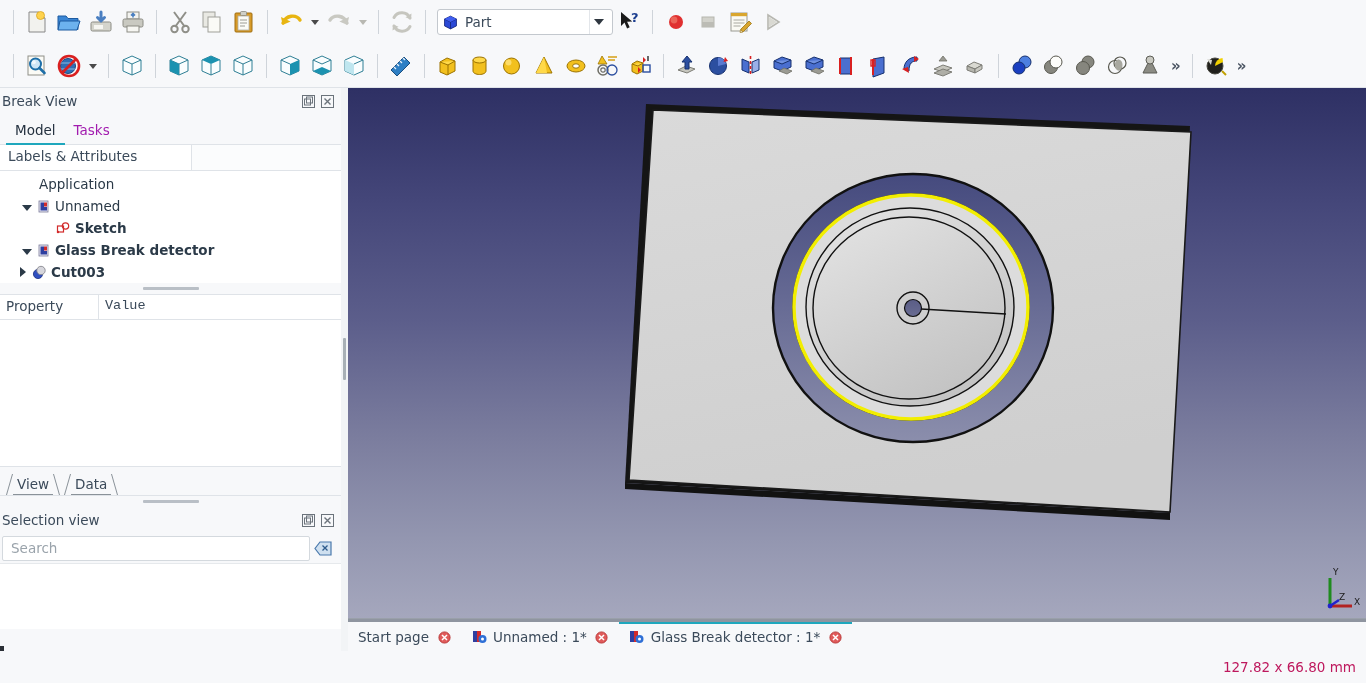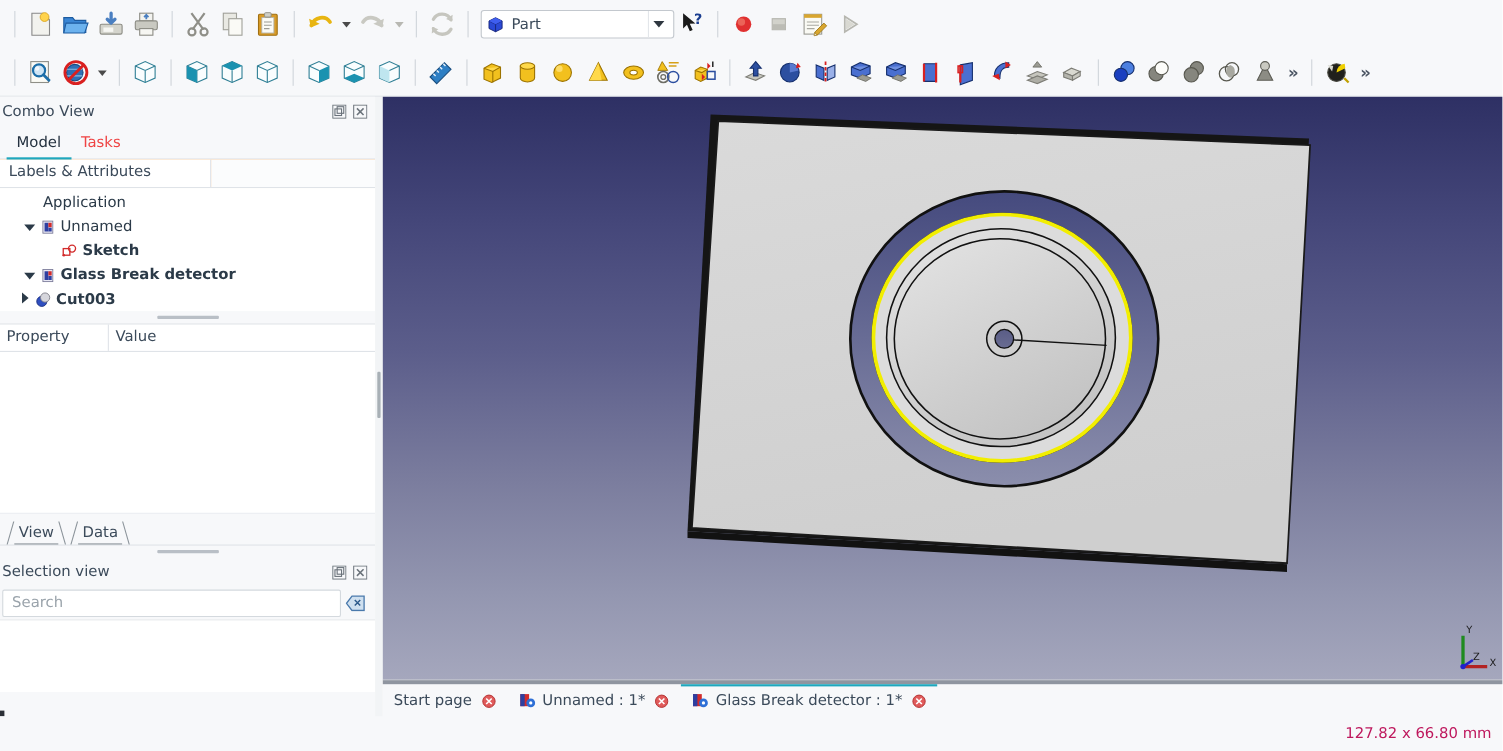--- a/index.html
+++ b/index.html
@@ -34,21 +34,21 @@
                     border-top:6px solid #2f3740;}
 
   
   .dock{position:absolute;left:0;top:88px;width:341px;height:595px;background:#f7f8fa;box-sizing:border-box;}
   .panelhdr{height:26px;display:flex;align-items:center;padding:0 6px 0 2px;background:#f7f8fa;}
   .panelhdr .ttl{flex:1;font-size:13.5px;color:#3b4a5a;}
   .hdricon{width:15px;height:15px;margin-left:4px;display:flex;align-items:center;justify-content:center;}
   .hdricon svg{display:block;}
 
   .tabsrow{height:30px;display:flex;align-items:flex-end;padding-left:6px;border-bottom:1px solid #dfe3e8;background:#f7f8fa;}
-  .vtab{padding:2px 9px 6px 9px;font-size:13.5px;color:#ef4444;position:relative;}
+  .vtab{padding:2px 9px 6px 9px;font-size:13.5px;color:#a21caf;position:relative;}
   .vtab.active{color:#24313f;}
   .vtab.active:after{content:"";position:absolute;left:0;right:0;bottom:-1px;height:2px;background:#1fa7bd;}
 
   .colhdr{height:25px;display:flex;border-bottom:1px solid #dfe3e8;background:#fdba74;}
   .colhdr .c1{width:192px;padding:3px 0 0 8px;font-size:13.5px;border-right:1px solid #dfe3e8;
               background:#ffffff;box-sizing:border-box;}
   .colhdr .c2{flex:1;background:#fbfcfd;}
 
   .tree{background:#ffffff;height:auto;padding-top:2px;}
   .trow{height:22px;display:flex;align-items:center;font-size:13.5px;white-space:nowrap;}
@@ -59,21 +59,21 @@
   .ticon{width:18px;height:16px;display:flex;align-items:center;justify-content:center;flex:none;margin-right:3px;}
   .tlabel{color:#2b3a48;}
   .tlabel.bold{font-weight:bold;}
 
   .splitgrip{height:11px;background:#f7f8fa;display:flex;align-items:center;justify-content:center;}
   .splitgrip i{display:block;width:56px;height:3px;background:#b9bfc6;border-radius:1px;}
 
   .proptbl{background:#ffffff;border:1px solid #dfe3e8;border-right:none;border-left:none;}
   .prophdr{height:24px;display:flex;border-bottom:1px solid #dfe3e8;}
   .prophdr .p1{width:99px;padding:3px 0 0 6px;font-size:13.5px;border-right:1px solid #dfe3e8;box-sizing:border-box;}
-  .prophdr .p2{flex:1;padding:3px 0 0 6px;font-size:13.5px;}
+  .prophdr .p2{flex:1;padding:3px 0 0 6px;font-size:13.5px;font-family:Liberation Mono, monospace;}
   .propbody{height:146px;background:#ffffff;}
 
   .vdtabs{height:28px;background:#f7f8fa;display:flex;align-items:flex-end;padding-left:4px;
           border-bottom:1px solid #dfe3e8;position:relative;}
   .vdtab{position:relative;height:22px;padding:0 13px;font-size:13.5px;color:#3b4a5a;
          display:flex;align-items:center;}
   .vdtab:before,.vdtab:after{content:"";position:absolute;top:1px;width:1px;height:21px;background:#8a9299;}
   .vdtab:before{left:5px;transform:skewX(-16deg);}
   .vdtab:after{right:5px;transform:skewX(16deg);}
   .vdtab .ul{position:absolute;left:9px;right:9px;bottom:0;height:1px;background:#8a9299;}
@@ -556,21 +556,21 @@
         </svg>
       </div>
 
       <div class="chev">»</div>
     </div>
   </div>
 
   <div class="dock">
 
     <div class="panelhdr">
-      <div class="ttl">Combo View</div>
+      <div class="ttl">Break View</div>
       <div class="hdricon">
         <svg width="13" height="13" viewBox="0 0 13 13">
           <rect x="0.5" y="0.5" width="12" height="12" fill="none" stroke="#6b737b"></rect>
           <rect x="2.5" y="4" width="6" height="6" fill="none" stroke="#6b737b"></rect>
           <rect x="4.5" y="2" width="6" height="6" fill="none" stroke="#6b737b"></rect>
         </svg>
       </div>
       <div class="hdricon">
         <svg width="13" height="13" viewBox="0 0 13 13">
           <rect x="0.5" y="0.5" width="12" height="12" fill="none" stroke="#6b737b"></rect>

